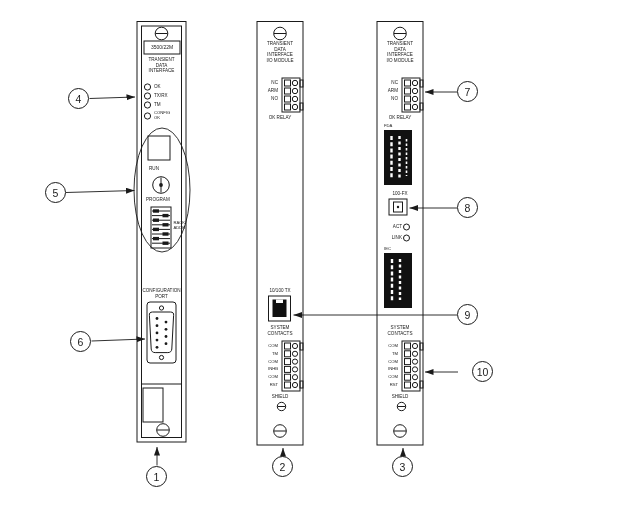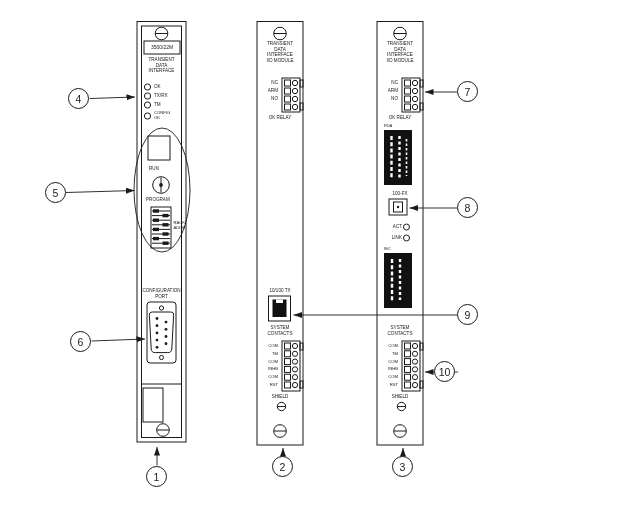--- a/index.html
+++ b/index.html
@@ -290,15 +290,15 @@
 
 <div class="callout" style="left:146px;top:466px;">1</div>
 <div class="callout" style="left:272px;top:456px;">2</div>
 <div class="callout" style="left:392px;top:456px;">3</div>
 <div class="callout" style="left:68px;top:88px;">4</div>
 <div class="callout" style="left:45px;top:182px;">5</div>
 <div class="callout" style="left:70px;top:331px;">6</div>
 <div class="callout" style="left:457px;top:81px;">7</div>
 <div class="callout" style="left:457px;top:197px;">8</div>
 <div class="callout" style="left:457px;top:304px;">9</div>
-<div class="callout" style="left:434px;top:361px;">10</div>
+<div class="callout" style="left:472px;top:361px;">10</div>
 
 </div>
 
 </body></html>

